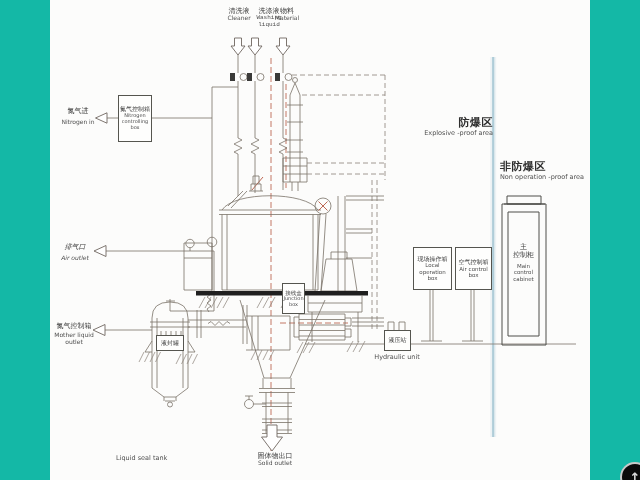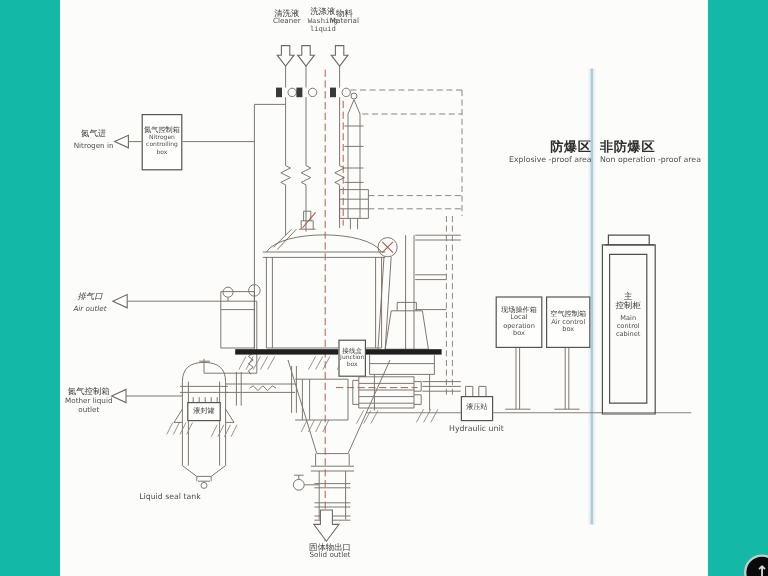--- a/index.html
+++ b/index.html
@@ -14,21 +14,21 @@
   .hat{stroke:#8a8178;stroke-width:.7;fill:none;}
   .redd{stroke:#b5563f;stroke-width:.8;fill:none;stroke-dasharray:6 3;}
   .reds{stroke:#b5563f;stroke-width:.9;fill:none;}
   .arr{stroke:#6f6760;stroke-width:.9;fill:#ffffff;}
   .dk{fill:#3a3a38;stroke:none;}
   .gnd{stroke:#8a8178;stroke-width:.9;fill:none;}
   
   .lbl{position:absolute;z-index:2;text-align:center;color:#383838;line-height:1.15;white-space:nowrap;}
   .c{transform:translateX(-50%);}
   .r{text-align:right;}
-  .l{text-align:left;}
+  .l{text-align:left;margin-top:44px;}
   .zh{font-size:7px;}
   .zhb{font-size:11px;font-weight:bold;letter-spacing:.5px;color:#2e2e2e;}
   .en{font-size:6px;color:#4f4f4f;}
   .en65{font-size:6.5px;color:#4f4f4f;}
   .boxed{border:1px solid #55554f;background:#fefefd;display:flex;flex-direction:column;
          align-items:center;justify-content:center;box-sizing:border-box;}
   .s6{font-size:6px;} .s55{font-size:5.5px;} .s5{font-size:5px;} .s7{font-size:7px;}
   .mt2{margin-top:2px;} .mt4{margin-top:4px;}
   #scrolltop{position:absolute;left:620px;top:462px;width:26px;height:26px;border:2px solid #c9c9c9;
              border-radius:50%;z-index:3;display:flex;align-items:center;justify-content:center;

